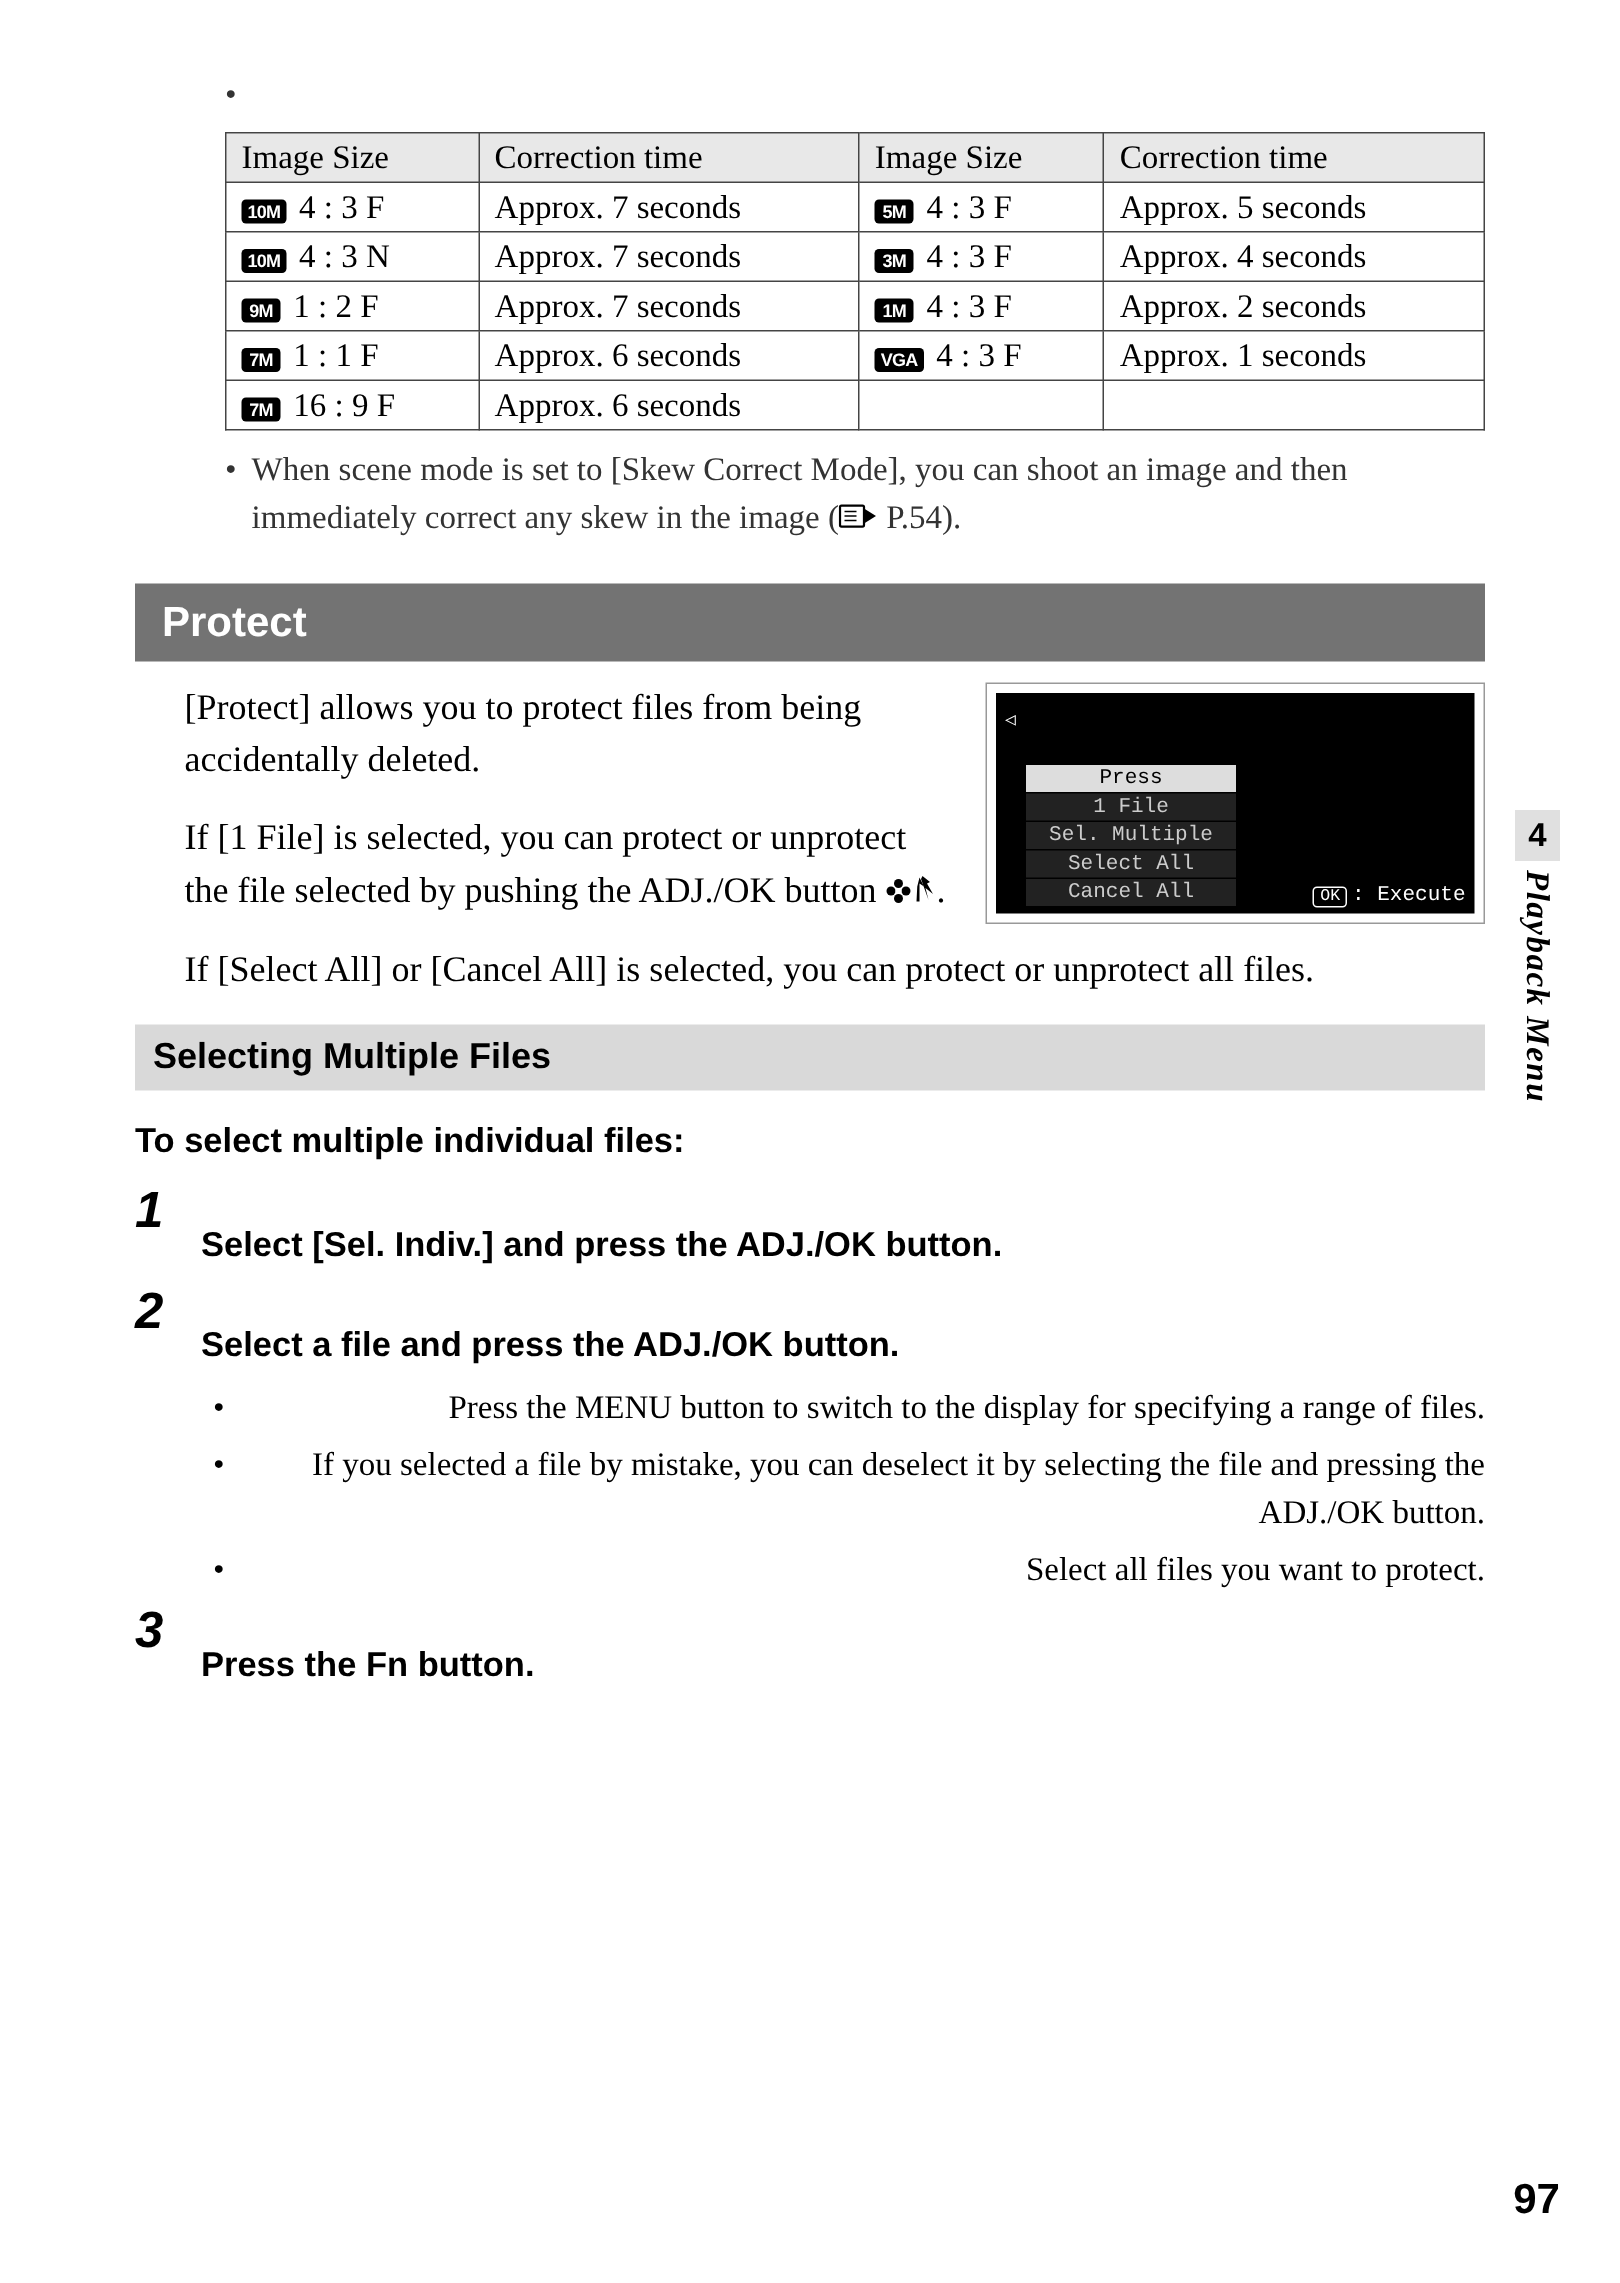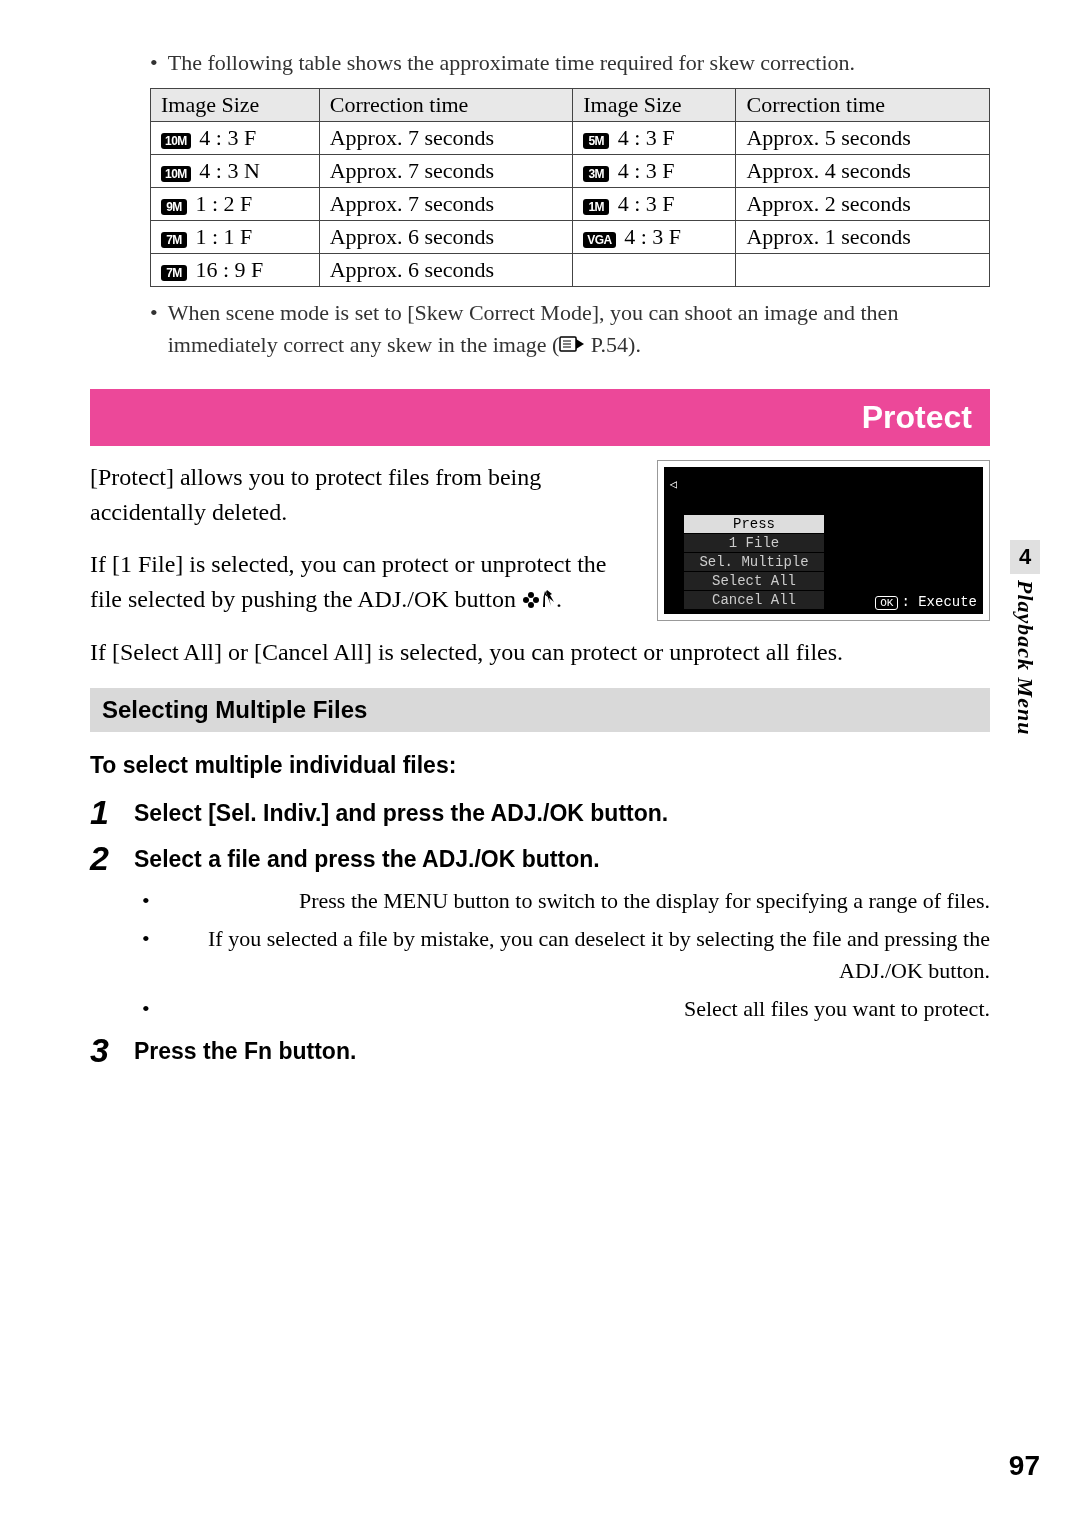--- a/index.html
+++ b/index.html
@@ -66,34 +66,34 @@
     margin-left: 60px;
     color: #333;
     line-height: 1.45;
   }
   .note-bullet .dot { margin-right: 10px; flex: 0 0 auto; }
   .ref-icon {
     display: inline-block;
     vertical-align: middle;
   }
   .black-heading {
-    background: #ec4899;
+    background: #737373;
     color: #fff;
     font-family: Arial, sans-serif;
     font-weight: bold;
-    font-size: 32px;
+    font-size: 28px;
     padding: 10px 18px;
     margin-top: 26px;
     margin-bottom: 14px;
-    text-align: right;
   }
   .body-text {
     font-size: 24px;
     line-height: 1.45;
     margin-bottom: 18px;
+    margin-left: 33px;
   }
   .flex-row { display: flex; gap: 24px; align-items: flex-start; }
   .left-col { flex: 1; }
   .screenshot-box {
     width: 333px;
     flex: 0 0 333px;
     border: 1px solid #999;
     background: #fff;
     padding: 6px;
     font-family: "Courier New", monospace;
@@ -172,20 +172,21 @@
     flex: 0 0 44px;
     line-height: 1;
     padding-top: 2px;
   }
   .step-title {
     font-family: Arial, sans-serif;
     font-weight: bold;
     font-size: 23px;
     line-height: 1.4;
     padding-top: 4px;
+    margin-top: 21px;
   }
   .step-body {
     margin-left: 44px;
     margin-top: 4px;
     text-align: right;
   }
   .step-body ul {
     margin: 0;
     padding-left: 26px;
     list-style: none;
@@ -237,21 +238,20 @@
   }
   .inline-icon svg { vertical-align: -3px; }
 </style>
 </head>
 <body>
 
 <div class="page">
 
   <div class="intro-bullet">
     <span class="dot">•</span>
-    <span>The following table shows the approximate time required for skew correction.</span>
   </div>
 
   <table class="tbl">
     <thead>
       <tr>
         <th>Image Size</th>
         <th>Correction time</th>
         <th>Image Size</th>
         <th>Correction time</th>
       </tr>

